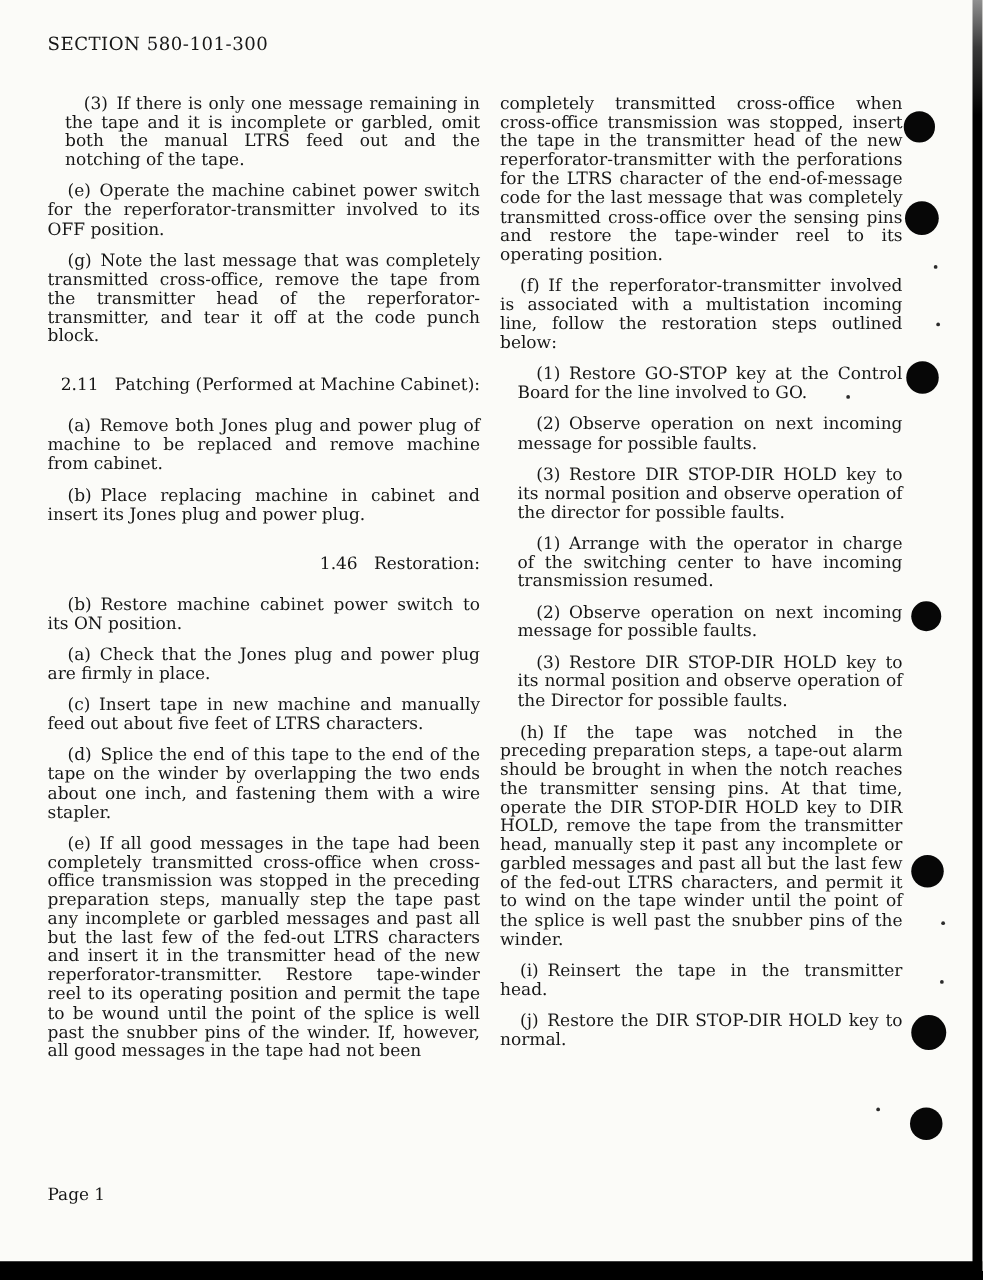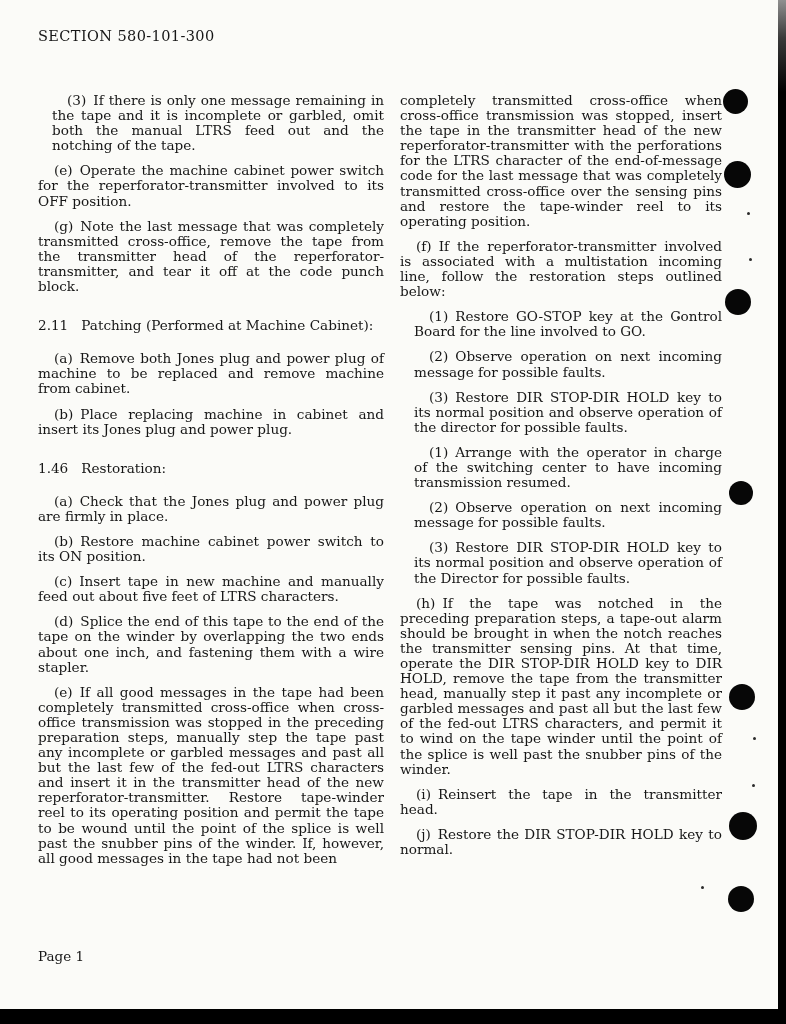--- a/index.html
+++ b/index.html
@@ -22,22 +22,22 @@
     position:absolute;left:38px;top:76px;right:64px;
     display:flex;gap:16px;
   }
   .col{
     text-align:justify;
     font-size:13.6px;line-height:15.1px;
   }
   .col-left{flex:0 0 346px;}
   .col-right{flex:1;min-width:0;}
   p.blk{margin:10px 0;}
-  p.blk:first-child{margin-top:17px;}
-  p.heading{margin:24px 0 18px;text-align:left;}
+  p.blk:first-child{margin-top:0;}
+  p.heading{margin:24px 0 18px;text-align:right;}
   p.heading .lbl{margin-right:13px;}
   p.item{text-indent:16px;}
   p.sub{margin-left:14px;text-indent:15px;}
   p.item .lbl, p.sub .lbl{margin-right:7px;}
   p.cont{text-indent:0;}
   .footer{
     position:absolute;left:38px;top:948px;
     font-size:13.5px;
   }
   .edge-band{
@@ -59,22 +59,22 @@
 
   <div class="columns">
     <div class="col col-left" id="col-left">
         <p class="blk sub"><span class="lbl">(3)</span>If there is only one message remaining in the tape and it is incomplete or garbled, omit both the manual LTRS feed out and the notching of the tape.</p>
         <p class="blk item"><span class="lbl">(e)</span>Operate the machine cabinet power switch for the reperforator-transmitter involved to its OFF position.</p>
         <p class="blk item"><span class="lbl">(g)</span>Note the last message that was completely transmitted cross-office, remove the tape from the transmitter head of the reperforator-transmitter, and tear it off at the code punch block.</p>
         <p class="blk heading"><span class="lbl">2.11</span>Patching (Performed at Machine Cabinet):</p>
         <p class="blk item"><span class="lbl">(a)</span>Remove both Jones plug and power plug of machine to be replaced and remove machine from cabinet.</p>
         <p class="blk item"><span class="lbl">(b)</span>Place replacing machine in cabinet and insert its Jones plug and power plug.</p>
         <p class="blk heading"><span class="lbl">1.46</span>Restoration:</p>
+        <p class="blk item"><span class="lbl">(b)</span>Restore machine cabinet power switch to its ON position.</p>
         <p class="blk item"><span class="lbl">(a)</span>Check that the Jones plug and power plug are firmly in place.</p>
-        <p class="blk item"><span class="lbl">(b)</span>Restore machine cabinet power switch to its ON position.</p>
         <p class="blk item"><span class="lbl">(c)</span>Insert tape in new machine and manually feed out about five feet of LTRS characters.</p>
         <p class="blk item"><span class="lbl">(d)</span>Splice the end of this tape to the end of the tape on the winder by overlapping the two ends about one inch, and fastening them with a wire stapler.</p>
         <p class="blk item"><span class="lbl">(e)</span>If all good messages in the tape had been completely transmitted cross-office when cross-office transmission was stopped in the preceding preparation steps, manually step the tape past any incomplete or garbled messages and past all but the last few of the fed-out LTRS characters and insert it in the transmitter head of the new reperforator-transmitter.  Restore tape-winder reel to its operating position and permit the tape to be wound until the point of the splice is well past the snubber pins of the winder.  If, however, all good messages in the tape had not been</p>
       </div>
     <div class="col col-right" id="col-right">
         <p class="blk cont">completely transmitted cross-office when cross-office transmission was stopped, insert the tape in the transmitter head of the new reperforator-transmitter with the perforations for the LTRS character of the end-of-message code for the last message that was completely transmitted cross-office over the sensing pins and restore the tape-winder reel to its operating position.</p>
         <p class="blk item"><span class="lbl">(f)</span>If the reperforator-transmitter involved is associated with a multistation incoming line, follow the restoration steps outlined below:</p>
         <p class="blk sub"><span class="lbl">(1)</span>Restore GO-STOP key at the Control Board for the line involved to GO.</p>
         <p class="blk sub"><span class="lbl">(2)</span>Observe operation on next incoming message for possible faults.</p>
         <p class="blk sub"><span class="lbl">(3)</span>Restore DIR STOP-DIR HOLD key to its normal position and observe operation of the director for possible faults.</p>

